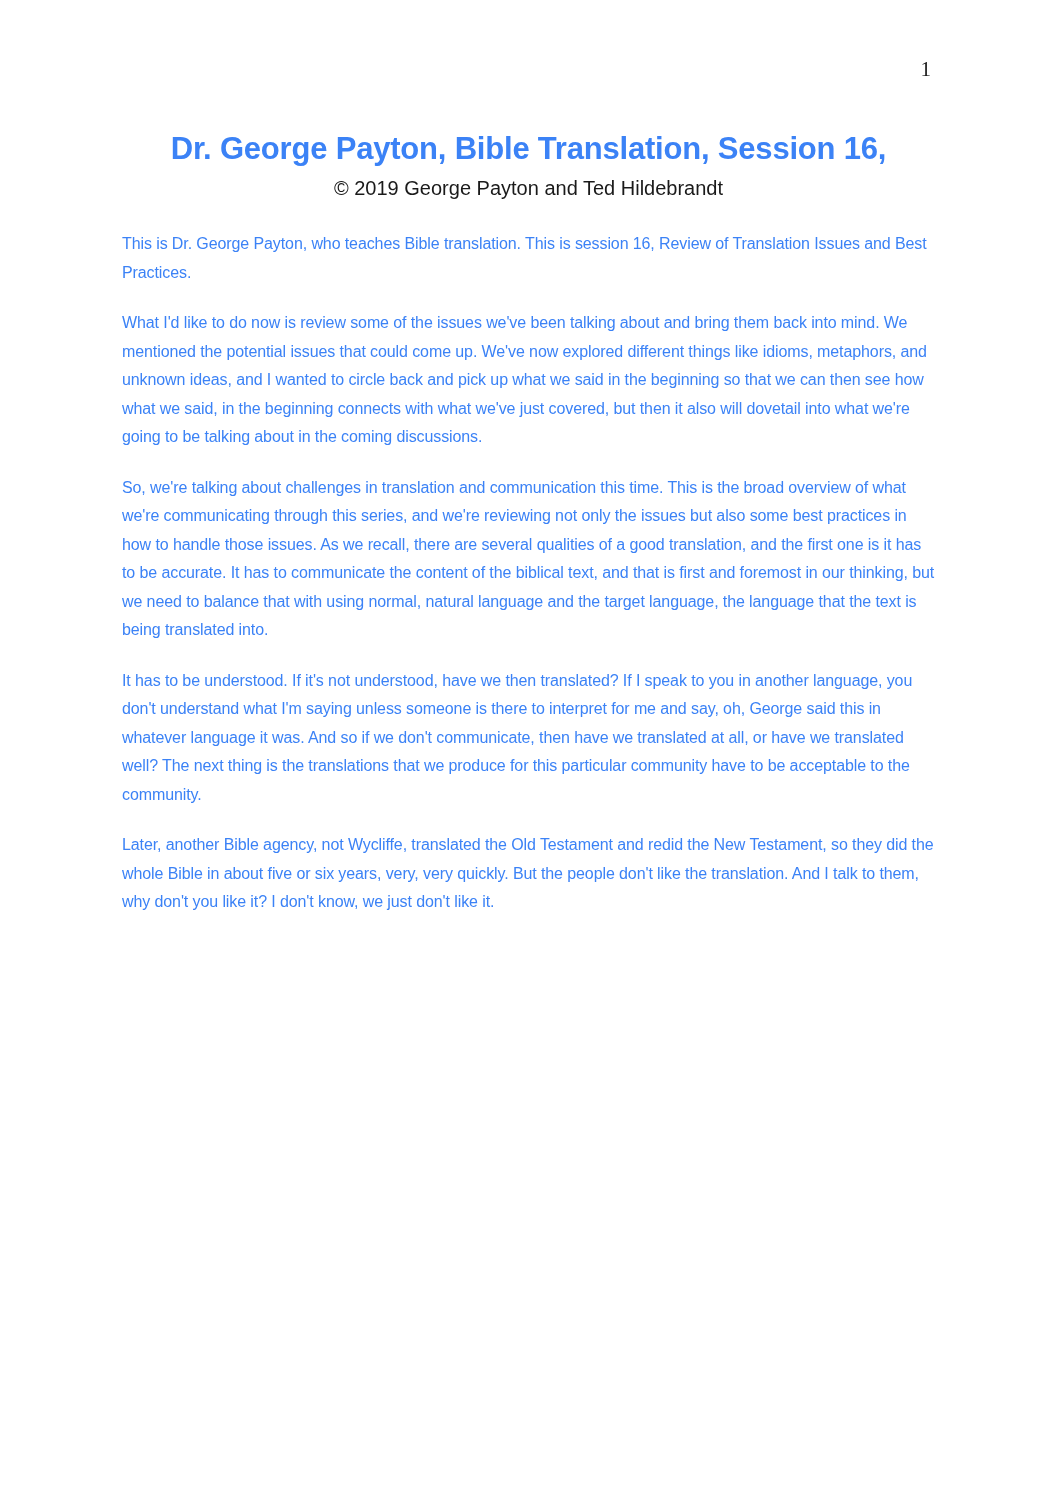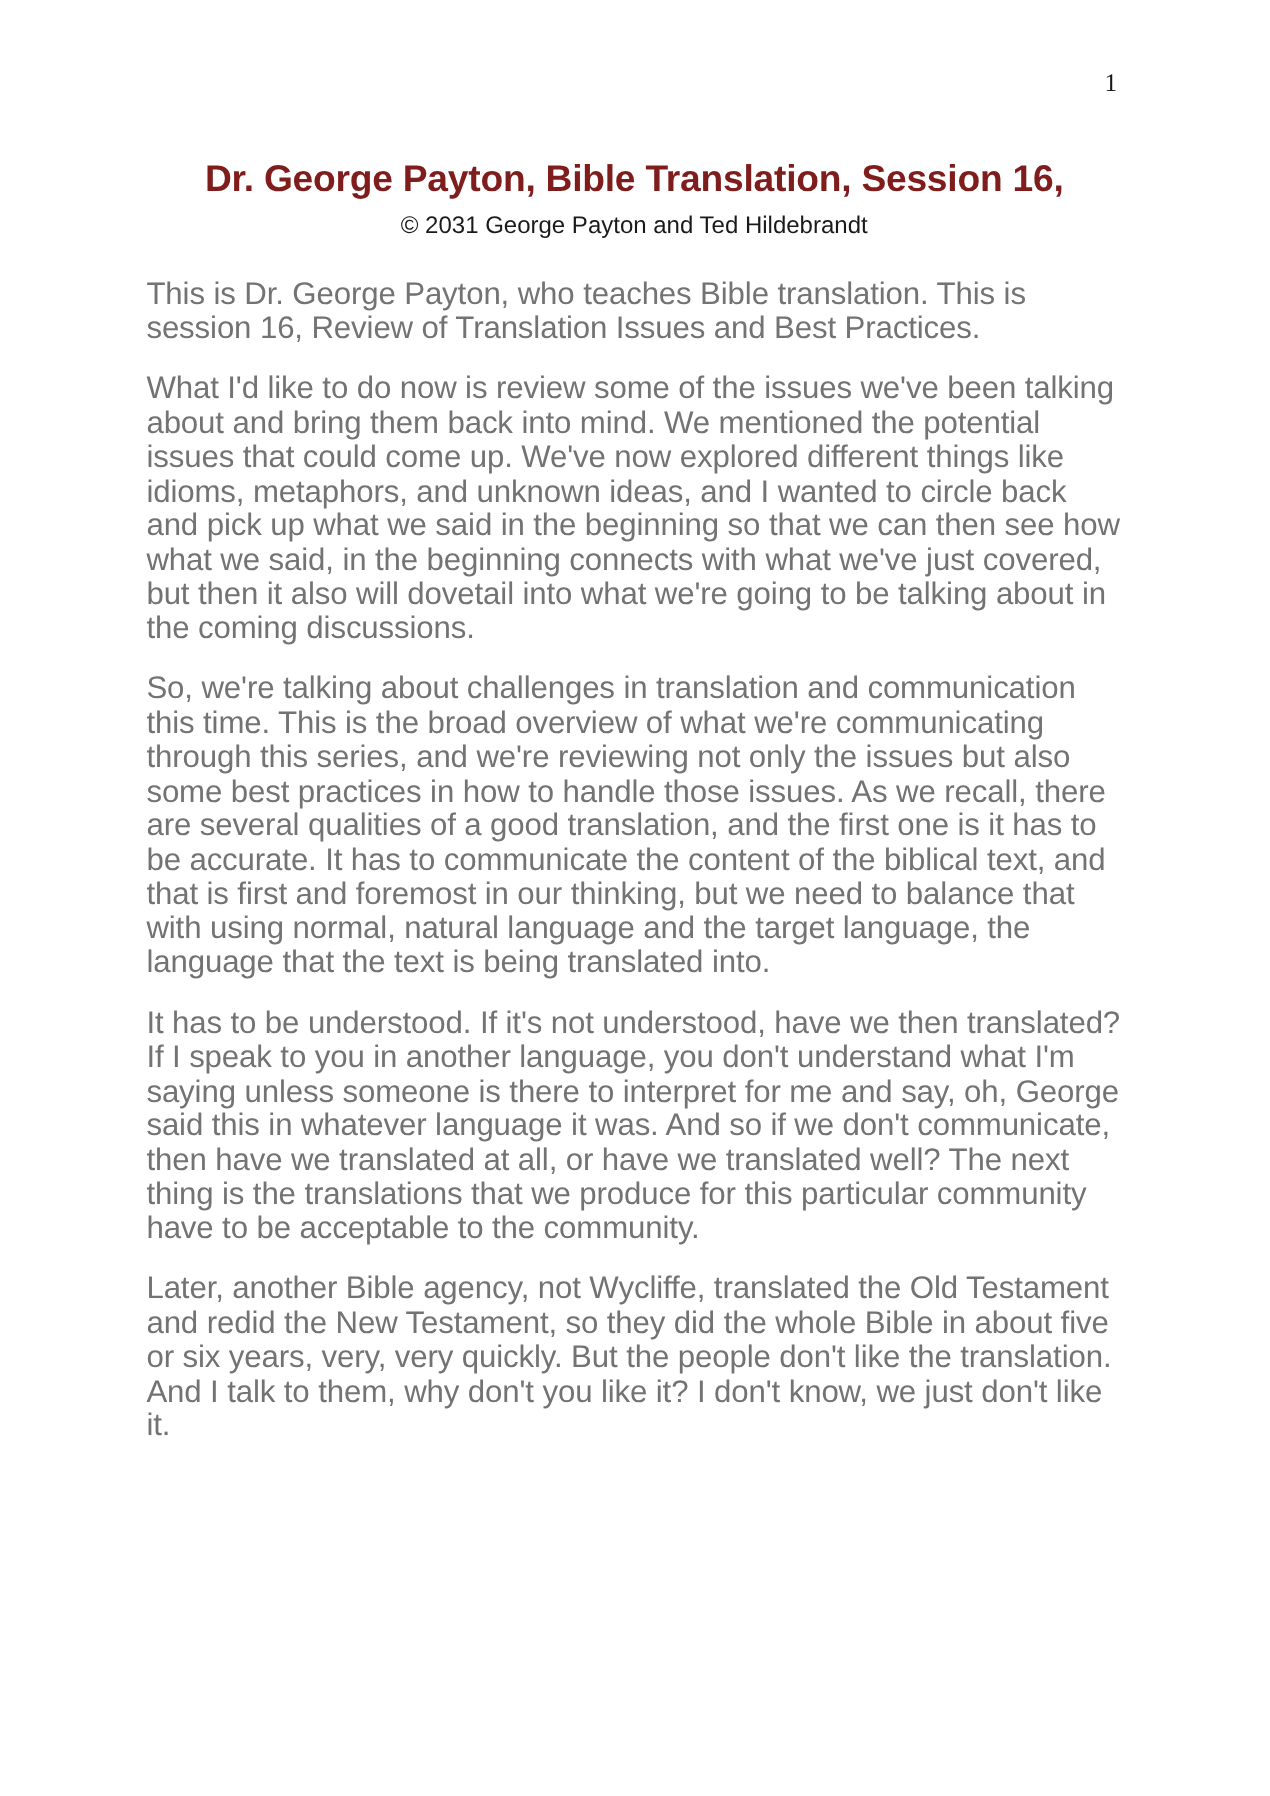--- a/index.html
+++ b/index.html
@@ -27,58 +27,58 @@
     line-height: 24px;
     color: #1a1a1a;
   }
   .doc-title {
     margin: 127px 0 0 0;
     text-align: center;
     font-size: 31px;
     line-height: 43px;
     font-weight: bold;
     letter-spacing: -0.2px;
-    color: #7f1d1d;
+    color: #3b82f6;
   }
   .doc-title .title-line {
     display: block;
     white-space: nowrap;
   }
   .doc-copyright {
     margin-top: 4px;
     text-align: center;
     font-size: 20px;
     line-height: 29px;
     font-weight: normal;
     color: #1a1a1a;
   }
   .doc-body {
     margin-top: 27px;
   }
   .doc-body p {
     margin: 0 0 22px 0;
-    font-size: 26px;
+    font-size: 16px;
     line-height: 28.5px;
     letter-spacing: -0.1px;
     text-align: left;
-    color: #737373;
+    color: #3b82f6;
   }
 </style>
 </head>
 <body>
 
 <div class="page">
 
   <div class="page-number">1</div>
 
   <header>
     <h1 class="doc-title">
       <span class="title-line">Dr. George Payton, Bible Translation, Session 16,</span>
     </h1>
-    <div class="doc-copyright">© 2031 George Payton and Ted Hildebrandt</div>
+    <div class="doc-copyright">© 2019 George Payton and Ted Hildebrandt</div>
   </header>
 
   <main class="doc-body">
     <p>This is Dr. George Payton, who teaches Bible translation. This is session 16, Review of Translation Issues and Best Practices.</p>
     <p>What I'd like to do now is review some of the issues we've been talking about and bring them back into mind. We mentioned the potential issues that could come up. We've now explored different things like idioms, metaphors, and unknown ideas, and I wanted to circle back and pick up what we said in the beginning so that we can then see how what we said, in the beginning connects with what we've just covered, but then it also will dovetail into what we're going to be talking about in the coming discussions.</p>
     <p>So, we're talking about challenges in translation and communication this time. This is the broad overview of what we're communicating through this series, and we're reviewing not only the issues but also some best practices in how to handle those issues. As we recall, there are several qualities of a good translation, and the first one is it has to be accurate. It has to communicate the content of the biblical text, and that is first and foremost in our thinking, but we need to balance that with using normal, natural language and the target language, the language that the text is being translated into.</p>
     <p>It has to be understood. If it's not understood, have we then translated? If I speak to you in another language, you don't understand what I'm saying unless someone is there to interpret for me and say, oh, George said this in whatever language it was. And so if we don't communicate, then have we translated at all, or have we translated well? The next thing is the translations that we produce for this particular community have to be acceptable to the community.</p>
     <p>Later, another Bible agency, not Wycliffe, translated the Old Testament and redid the New Testament, so they did the whole Bible in about five or six years, very, very quickly. But the people don't like the translation. And I talk to them, why don't you like it? I don't know, we just don't like it.</p>
   </main>
 

